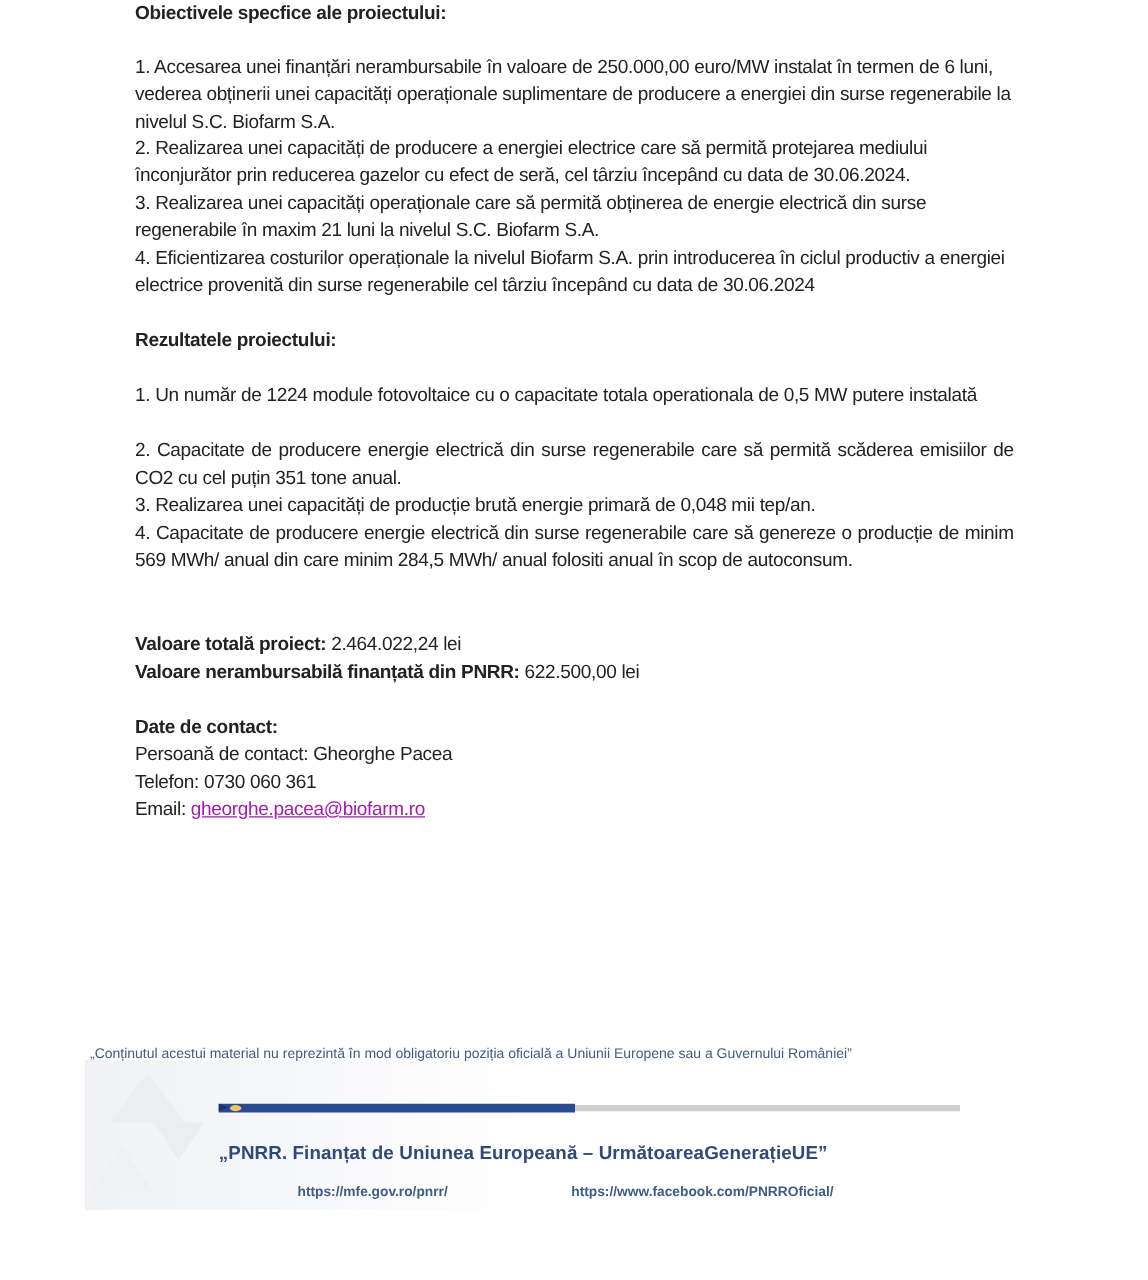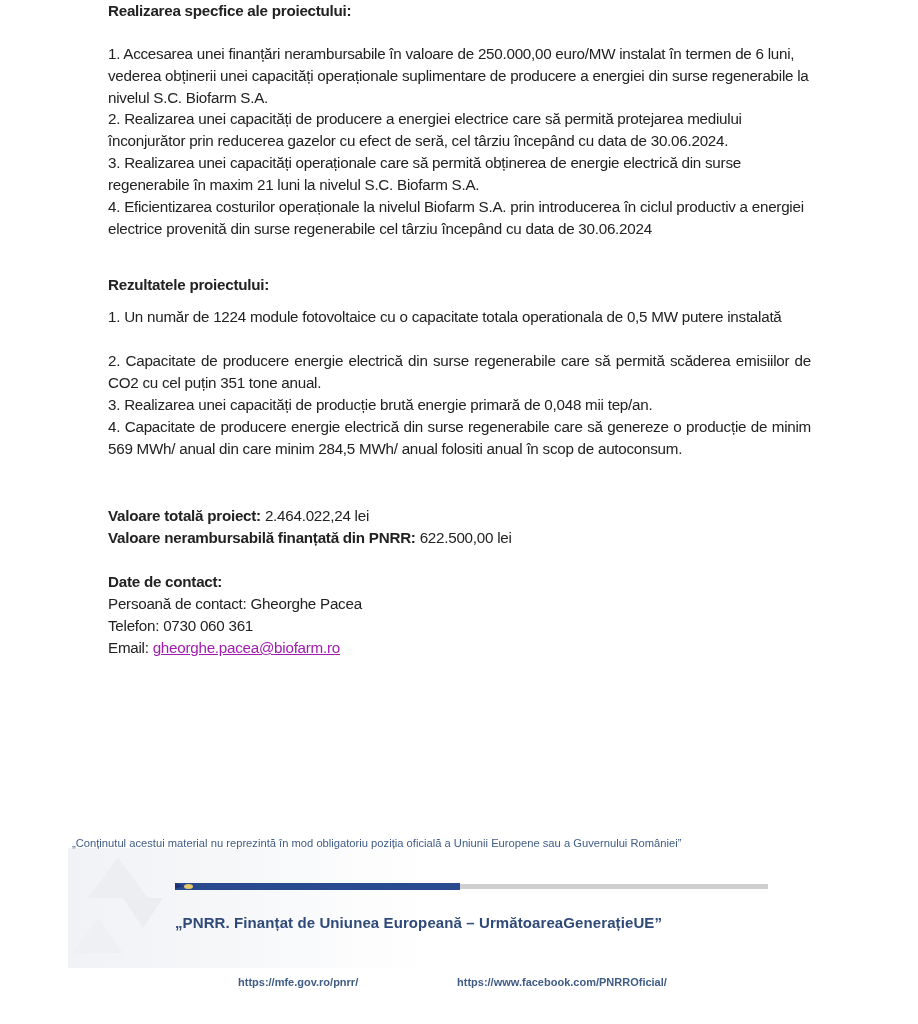--- a/index.html
+++ b/index.html
@@ -122,36 +122,35 @@
       letter-spacing: 0.1px;
     }
     .link {
       position: absolute;
       top: 118px;
       font-size: 11px;
       font-weight: bold;
       color: #3e5c86;
       white-space: nowrap;
       text-decoration: none;
-      margin-top: 28px;
     }
   </style>
 </head>
 <body>
 
 <div class="page">
 
-  <p class="heading" style="top:0px;">Realizarea specfice ale proiectului:</p>
+  <p class="heading" style="top:0px;">Obiectivele specfice ale proiectului:</p>
 
   <p class="para" style="top:43px;">1. Accesarea unei finanțări nerambursabile în valoare de 250.000,00 euro/MW instalat în termen de 6 luni, vederea obținerii unei capacități operaționale suplimentare de producere a energiei  din surse regenerabile la nivelul S.C. Biofarm S.A.</p>
   <p class="para" style="top:108px;">2. Realizarea unei capacități de producere a energiei electrice care să permită protejarea mediului înconjurător prin reducerea gazelor cu efect de seră, cel târziu începând cu data de 30.06.2024.</p>
   <p class="para" style="top:152px;">3. Realizarea unei capacități operaționale care să permită obținerea de energie electrică din surse regenerabile în maxim 21 luni la nivelul S.C. Biofarm S.A.</p>
   <p class="para" style="top:196px;">4. Eficientizarea costurilor operaționale la nivelul Biofarm S.A. prin introducerea în ciclul productiv a energiei electrice provenită din surse regenerabile cel târziu începând cu data de 30.06.2024</p>
 
-  <p class="heading" style="top:262px;margin-top:12px;">Rezultatele proiectului:</p>
+  <p class="heading" style="top:262px;">Rezultatele proiectului:</p>
 
   <p class="para justify" style="top:306px;">1. Un număr de 1224 module fotovoltaice cu o capacitate totala operationala de 0,5 MW putere instalată</p>
   <p class="para justify" style="top:350px;">2. Capacitate de producere energie electrică din surse regenerabile care să permită scăderea emisiilor de CO2 cu cel puțin 351 tone anual.</p>
   <p class="para justify" style="top:394px;">3. Realizarea unei capacități de producție brută energie primară de 0,048 mii tep/an.</p>
   <p class="para justify" style="top:416px;">4. Capacitate de producere energie electrică din surse regenerabile care să genereze o producție de minim 569 MWh/ anual din care minim 284,5 MWh/ anual folositi anual în scop de autoconsum.</p>
 
   <p class="para" style="top:505px;">
     <span class="b">Valoare totală proiect:</span><span> 2.464.022,24 lei</span>
   </p>
   <p class="para" style="top:527px;">

